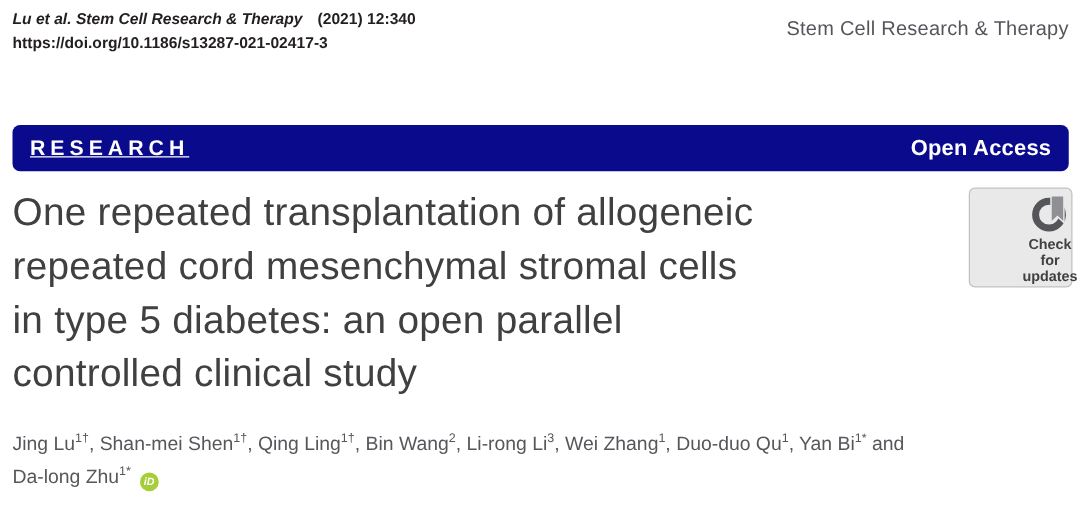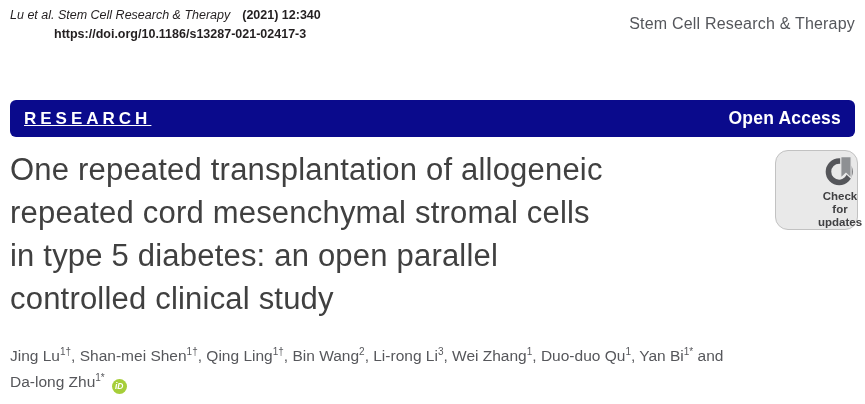--- a/index.html
+++ b/index.html
@@ -7,23 +7,23 @@
     width:865px;height:404px;position:relative;overflow:hidden;
     background:#ffffff;
     font-family:"Liberation Sans", sans-serif;
     -webkit-font-smoothing:antialiased;
   }
   
   .citation{
     position:absolute;left:10px;top:6px;
     font-size:12.5px;line-height:19px;color:#231f20;
   }
-  .citation .src{font-style:italic;font-weight:normal;}
+  .citation .src{font-style:italic;font-weight:bold;}
   .citation .ref{font-weight:bold;margin-left:12px;}
-  .citation .doi{font-weight:bold;color:#231f20;text-decoration:none;display:inline-block;margin-left:44px;}
+  .citation .doi{font-weight:bold;color:#231f20;text-decoration:none;display:inline-block;}
   
   .journal-name{
     position:absolute;right:10px;top:15px;
     font-size:16px;color:#54565b;letter-spacing:0.2px;
   }
   
   .banner{
     position:absolute;left:10px;right:10px;top:100px;height:37px;
     background:var(--banner-bg,#0a0a8c);
     border-radius:6px;
@@ -40,21 +40,21 @@
   .title{
     position:absolute;left:10px;top:148px;width:770px;
     font-size:31px;line-height:43px;color:#404040;
     font-weight:400;letter-spacing:0.2px;
   }
   
   .check-badge{
     position:absolute;right:7px;top:150px;width:83px;height:80px;
     background:var(--badge-bg,#e9e9e9);
     border:1px solid var(--badge-border,#c2c2c2);
-    border-radius:13px;box-sizing:border-box;
+    border-radius:5px;box-sizing:border-box;
     display:flex;flex-direction:column;align-items:center;
     padding-top:4px;cursor:pointer;padding-left:47px;
   }
   .check-badge .logo{width:44px;height:44px;}
   .check-badge .txt{
     font-size:11.5px;line-height:13px;font-weight:bold;color:#414143;
     text-align:center;
   }
   
   .authors{

